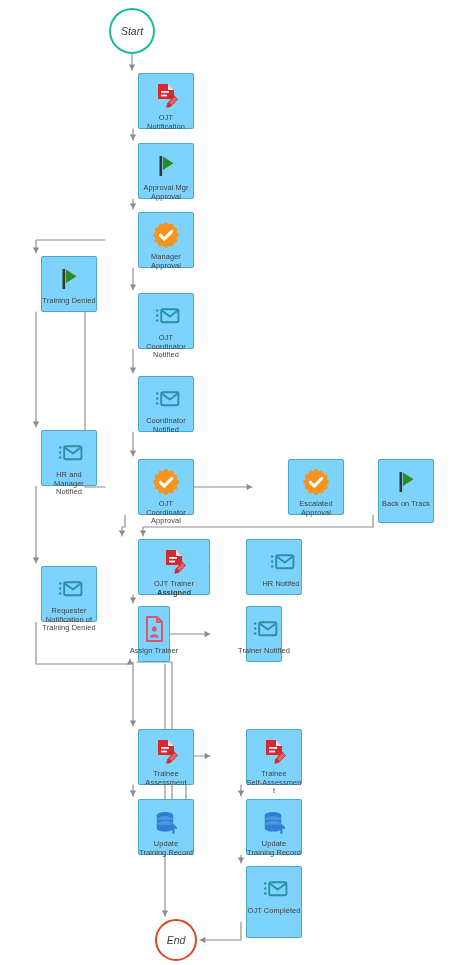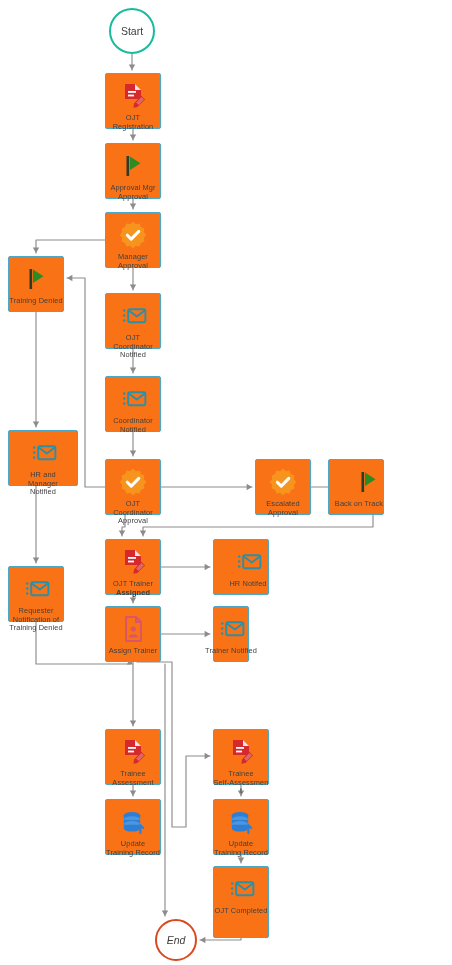--- a/index.html
+++ b/index.html
@@ -14,28 +14,29 @@
   #canvas{
     position:absolute;left:0;top:0;width:452px;height:965px;
   }
   svg#edges{
     position:absolute;left:0;top:0;width:452px;height:965px;
     pointer-events:none;
   }
   .node{
     position:absolute;
     box-sizing:border-box;
-    background:#f97316;
+    background:#7dd3fc;
     border:1.6px solid #4aa8c9;
     border-radius:2px;
     display:flex;
     flex-direction:column;
     align-items:center;
     justify-content:flex-start;
     z-index:3;
+    margin-left:33px;
   }
   .node .ico{
     height:30px;
     margin-top:7px;
     display:flex;align-items:center;justify-content:center;
   }
   .node .lbl{
     font-size:7.4px;
     line-height:8.6px;
     color:#404040;
@@ -176,21 +177,21 @@
             <path d="M7 3 h10 l6 6 v9 h-16 z" fill="#d6292e"></path>
          <path d="M17 3 v6 h6 z" fill="#ffffff" opacity="0.85"></path>
          <rect x="10" y="10" width="8" height="1.8" fill="#ffffff"></rect>
          <rect x="10" y="13.6" width="6" height="1.8" fill="#ffffff"></rect>
          <path d="M23 14.5 l4 4 -7.5 7.5 -4.2 .8 .8 -4.2 z" fill="#d6292e"></path>
          <path d="M23.5 16 l2.6 2.6 -5.4 5.4 -2.6 -2.6 z" fill="#ffffff" opacity="0.28"></path>
           </svg>
         </div>
         <div class="lbl">
           <span style="display:block;">OJT</span>
-          <span style="display:block;">Registration</span>
+          <span style="display:block;">Notification</span>
         </div>
       </div>
       <div class="node" style="left: 105px; top: 143px; width: 56px; height: 56px;">
         <div class="ico">
           <svg width="30" height="30" viewBox="0 0 30 30">
             <rect x="8.5" y="5" width="2.6" height="20" fill="#2f3b2a"></rect>
          <path d="M12 5.5 L22.5 12.3 L12 19.1 z" fill="#2e8b22"></path>
           </svg>
         </div>
         <div class="lbl">
@@ -245,21 +246,21 @@
          <circle cx="6.2" cy="19.5" r="1.25" fill="#2b8fa8"></circle>
          <rect x="10.2" y="8.2" width="17.2" height="13" rx="1.6" fill="none" stroke="#2b8fa8" stroke-width="1.9"></rect>
          <path d="M10.8 9.4 L18.8 15.6 L26.8 9.4" fill="none" stroke="#2b8fa8" stroke-width="1.9" stroke-linejoin="round"></path>
           </svg>
         </div>
         <div class="lbl">
           <span style="display:block;">Coordinator</span>
           <span style="display:block;">Notified</span>
         </div>
       </div>
-      <div class="node" style="left: 8px; top: 430px; width: 70px; height: 56px; justify-content: space-between;">
+      <div class="node" style="left: 8px; top: 430px; width: 56px; height: 56px; justify-content: space-between;">
         <div class="ico">
           <svg width="30" height="30" viewBox="0 0 30 30">
             <circle cx="6.2" cy="9.5" r="1.25" fill="#2b8fa8"></circle>
          <circle cx="6.2" cy="14.5" r="1.25" fill="#2b8fa8"></circle>
          <circle cx="6.2" cy="19.5" r="1.25" fill="#2b8fa8"></circle>
          <rect x="10.2" y="8.2" width="17.2" height="13" rx="1.6" fill="none" stroke="#2b8fa8" stroke-width="1.9"></rect>
          <path d="M10.8 9.4 L18.8 15.6 L26.8 9.4" fill="none" stroke="#2b8fa8" stroke-width="1.9" stroke-linejoin="round"></path>
           </svg>
         </div>
         <div class="lbl">
@@ -286,32 +287,32 @@
           <svg width="30" height="30" viewBox="0 0 30 30">
             <polygon points="15.00,1.80 17.90,4.18 21.60,3.57 22.92,7.08 26.43,8.40 25.82,12.10 28.20,15.00 25.82,17.90 26.43,21.60 22.92,22.92 21.60,26.43 17.90,25.82 15.00,28.20 12.10,25.82 8.40,26.43 7.08,22.92 3.57,21.60 4.18,17.90 1.80,15.00 4.18,12.10 3.57,8.40 7.08,7.08 8.40,3.57 12.10,4.18" fill="#f7941e"></polygon>
          <path d="M9.3 15.2 l3.9 3.9 7.6 -7.7" fill="none" stroke="#ffffff" stroke-width="3" stroke-linecap="round" stroke-linejoin="round"></path>
           </svg>
         </div>
         <div class="lbl">
           <span style="display:block;">Escalated</span>
           <span style="display:block;">Approval</span>
         </div>
       </div>
-      <div class="node" style="left: 328px; top: 459px; width: 56px; height: 56px; align-items: flex-end;">
+      <div class="node" style="left: 345px; top: 459px; width: 56px; height: 64px;">
         <div class="ico">
           <svg width="30" height="30" viewBox="0 0 30 30">
             <rect x="8.5" y="5" width="2.6" height="20" fill="#2f3b2a"></rect>
          <path d="M12 5.5 L22.5 12.3 L12 19.1 z" fill="#2e8b22"></path>
           </svg>
         </div>
         <div class="lbl">
           <span style="display:block;">Back on Track</span>
         </div>
       </div>
-      <div class="node" style="left: 105px; top: 539px; width: 56px; height: 56px;">
+      <div class="node" style="left: 105px; top: 539px; width: 72px; height: 56px;">
         <div class="ico">
           <svg width="30" height="30" viewBox="0 0 30 30">
             <path d="M7 3 h10 l6 6 v9 h-16 z" fill="#d6292e"></path>
          <path d="M17 3 v6 h6 z" fill="#ffffff" opacity="0.85"></path>
          <rect x="10" y="10" width="8" height="1.8" fill="#ffffff"></rect>
          <rect x="10" y="13.6" width="6" height="1.8" fill="#ffffff"></rect>
          <path d="M23 14.5 l4 4 -7.5 7.5 -4.2 .8 .8 -4.2 z" fill="#d6292e"></path>
          <path d="M23.5 16 l2.6 2.6 -5.4 5.4 -2.6 -2.6 z" fill="#ffffff" opacity="0.28"></path>
           </svg>
         </div>
@@ -343,21 +344,21 @@
          <rect x="10.2" y="8.2" width="17.2" height="13" rx="1.6" fill="none" stroke="#2b8fa8" stroke-width="1.9"></rect>
          <path d="M10.8 9.4 L18.8 15.6 L26.8 9.4" fill="none" stroke="#2b8fa8" stroke-width="1.9" stroke-linejoin="round"></path>
           </svg>
         </div>
         <div class="lbl">
           <span style="display:block;">Requester</span>
           <span style="display:block;">Notification of</span>
           <span style="display:block;">Training Denied</span>
         </div>
       </div>
-      <div class="node" style="left: 105px; top: 606px; width: 56px; height: 56px;">
+      <div class="node" style="left: 105px; top: 606px; width: 32px; height: 56px;">
         <div class="ico">
           <svg width="30" height="30" viewBox="0 0 30 30">
             <path d="M8 3 h10 l5 5 v19 h-15 z" fill="none" stroke="#d9556b" stroke-width="1.9" stroke-linejoin="round"></path>
          <path d="M18 3 v5 h5" fill="none" stroke="#d9556b" stroke-width="1.9"></path>
          <circle cx="15.3" cy="15" r="2.6" fill="#d9556b"></circle>
          <path d="M10.6 23.5 a4.8 4.2 0 0 1 9.4 0 z" fill="#d9556b"></path>
           </svg>
         </div>
         <div class="lbl">
           <span style="display:block;">Assign Trainer</span>
@@ -450,21 +451,21 @@
          <circle cx="6.2" cy="14.5" r="1.25" fill="#2b8fa8"></circle>
          <circle cx="6.2" cy="19.5" r="1.25" fill="#2b8fa8"></circle>
          <rect x="10.2" y="8.2" width="17.2" height="13" rx="1.6" fill="none" stroke="#2b8fa8" stroke-width="1.9"></rect>
          <path d="M10.8 9.4 L18.8 15.6 L26.8 9.4" fill="none" stroke="#2b8fa8" stroke-width="1.9" stroke-linejoin="round"></path>
           </svg>
         </div>
         <div class="lbl">
           <span style="display:block;">OJT Completed</span>
         </div>
       </div>
-      <div class="terminal t-start" style="left: 109px; top: 8px; width: 46px; height: 46px;">
+      <div class="terminal t-start" style="left: 109px; top: 8px; width: 46px; height: 46px; font-style: italic;">
         <span class="tlbl">Start</span>
       </div>
       <div class="terminal t-end" style="left: 155px; top: 919px; width: 42px; height: 42px;">
         <span class="tlbl">End</span>
       </div>
     </div>
 
 </div>
 
 </body></html>

